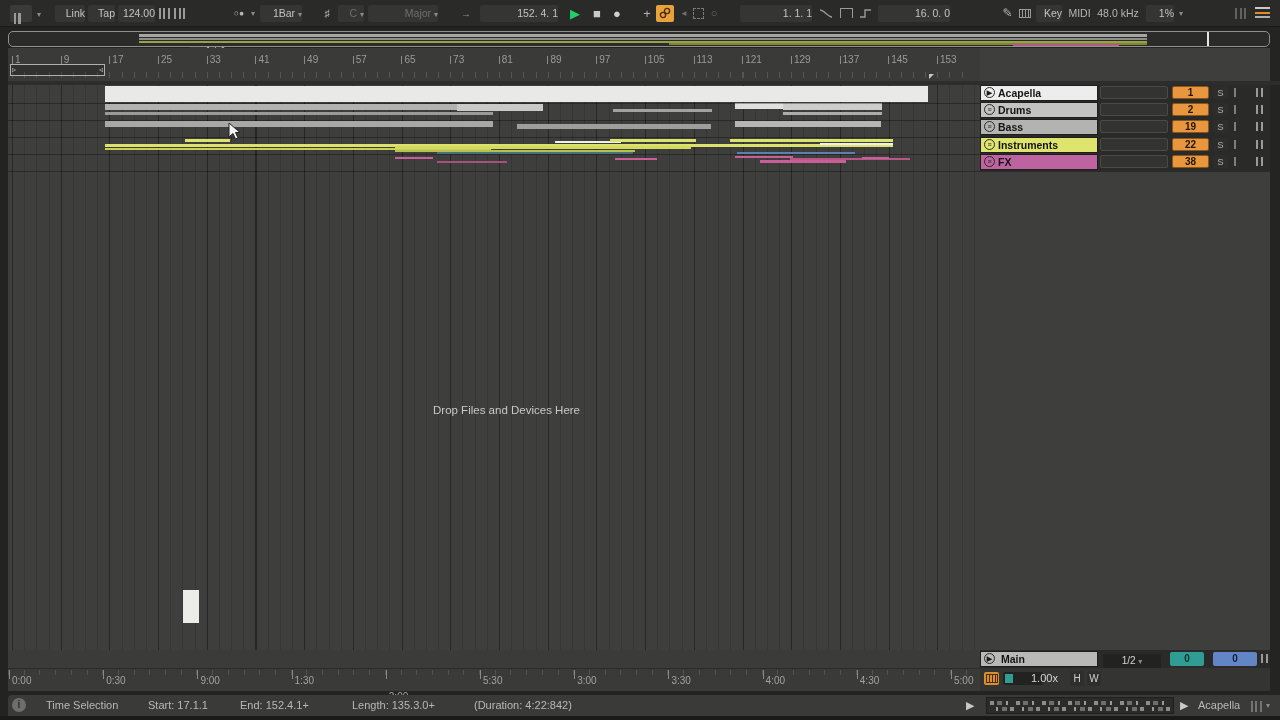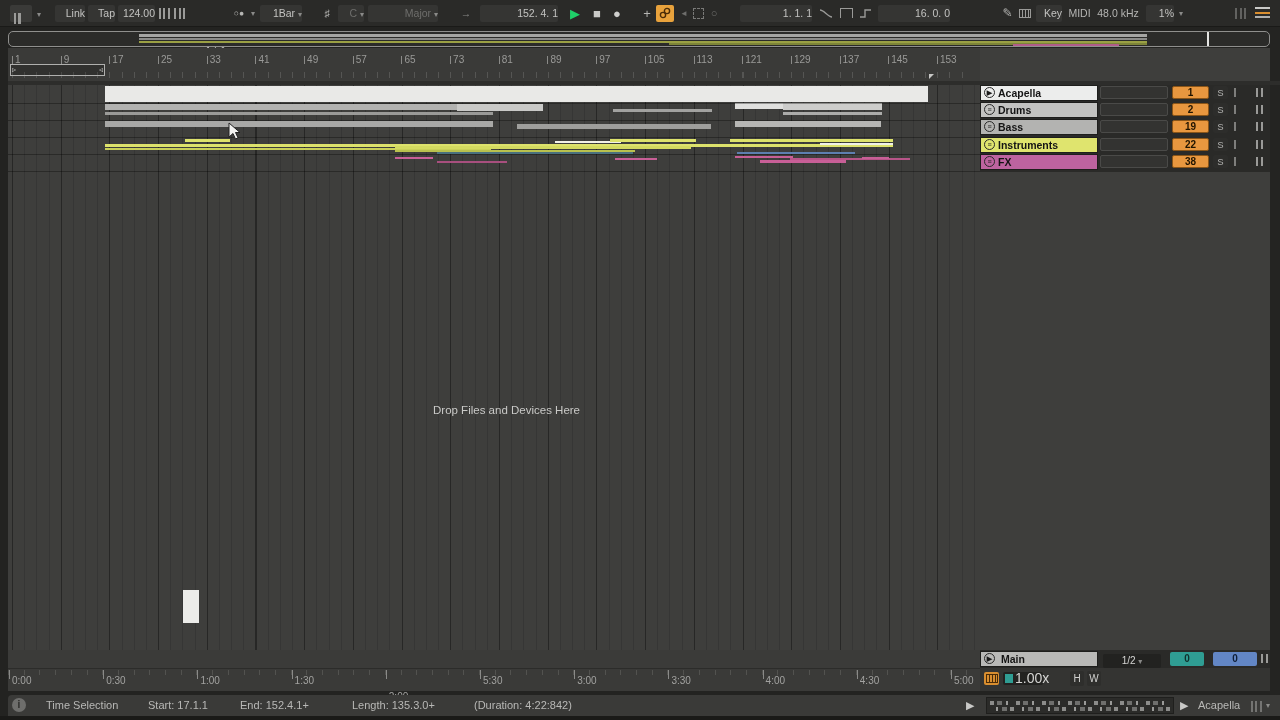--- a/index.html
+++ b/index.html
@@ -347,21 +347,21 @@
   </div>
 
   <div id="time-ruler" class="abs">
     <div class="minor-ticks"></div>
     <div id="time-labels">
         <div class="time-tick" style="left: 1px;"></div>
         <div class="time-lab" style="left: 4px;">0:00</div>
         <div class="time-tick" style="left: 95.2px;"></div>
         <div class="time-lab" style="left: 98.2px;">0:30</div>
         <div class="time-tick" style="left: 189.4px;"></div>
-        <div class="time-lab" style="left: 192.4px;">1:00</div>
+        <div class="time-lab" style="left: 192.4px;">9:00</div>
         <div class="time-tick" style="left: 283.6px;"></div>
         <div class="time-lab" style="left: 286.6px;">1:30</div>
         <div class="time-tick" style="left: 377.8px;"></div>
         <div class="time-lab" style="left: 380.8px; margin-top: 16px;">2:00</div>
         <div class="time-tick" style="left: 472px;"></div>
         <div class="time-lab" style="left: 475px;">5:30</div>
         <div class="time-tick" style="left: 566.2px;"></div>
         <div class="time-lab" style="left: 569.2px;">3:00</div>
         <div class="time-tick" style="left: 660.4px;"></div>
         <div class="time-lab" style="left: 663.4px;">3:30</div>
@@ -372,21 +372,21 @@
         <div class="time-tick" style="left: 943px;"></div>
         <div class="time-lab" style="left: 946px;">5:00</div>
       </div>
   </div>
   <div id="zoom-zone" class="abs">
     <div class="abs" style="left:4px; top:4px; width:15px; height:13px; background:#d98e2f; border-radius:2px;">
       <span class="kbd-icon" style="left:1.5px; top:2px; border-color:#4a2c08; background:repeating-linear-gradient(90deg,transparent 0 2px,#4a2c08 2px 3px);"></span>
     </div>
     <div class="abs" style="left:23px; top:4px; width:40px; height:13px; background:#222220; border-radius:2px;">
       <span class="abs" style="left:2px; top:2px; width:8px; height:9px; background:#2f9d93;"></span>
-      <span style="position:absolute; left:12px; color:#d5d5d3; font-size:14px; line-height:13px;">1.00x</span>
+      <span style="position:absolute; left:28px; color:#d5d5d3; font-size:11px; line-height:13px;">1.00x</span>
     </div>
     <div class="sqbtn abs" style="left:90px; top:3px; width:14px; height:15px; font-size:10px; line-height:15px;">H</div>
     <div class="sqbtn abs" style="left:107px; top:3px; width:14px; height:15px; font-size:10px; line-height:15px;">W</div>
   </div>
 
   <div id="status-left-pad" class="abs"></div>
   <div id="status-bar" class="abs">
     <div class="abs" style="left:4px; top:3px; width:14px; height:14px; border-radius:50%; background:#6e6e6c; color:#2c2c2a; font-size:10px; font-weight:bold; text-align:center; line-height:14px;">i</div>
     <span class="stext abs" style="left:38px;">Time Selection</span>
     <span class="stext abs" style="left:140px;">Start: 17.1.1</span>

